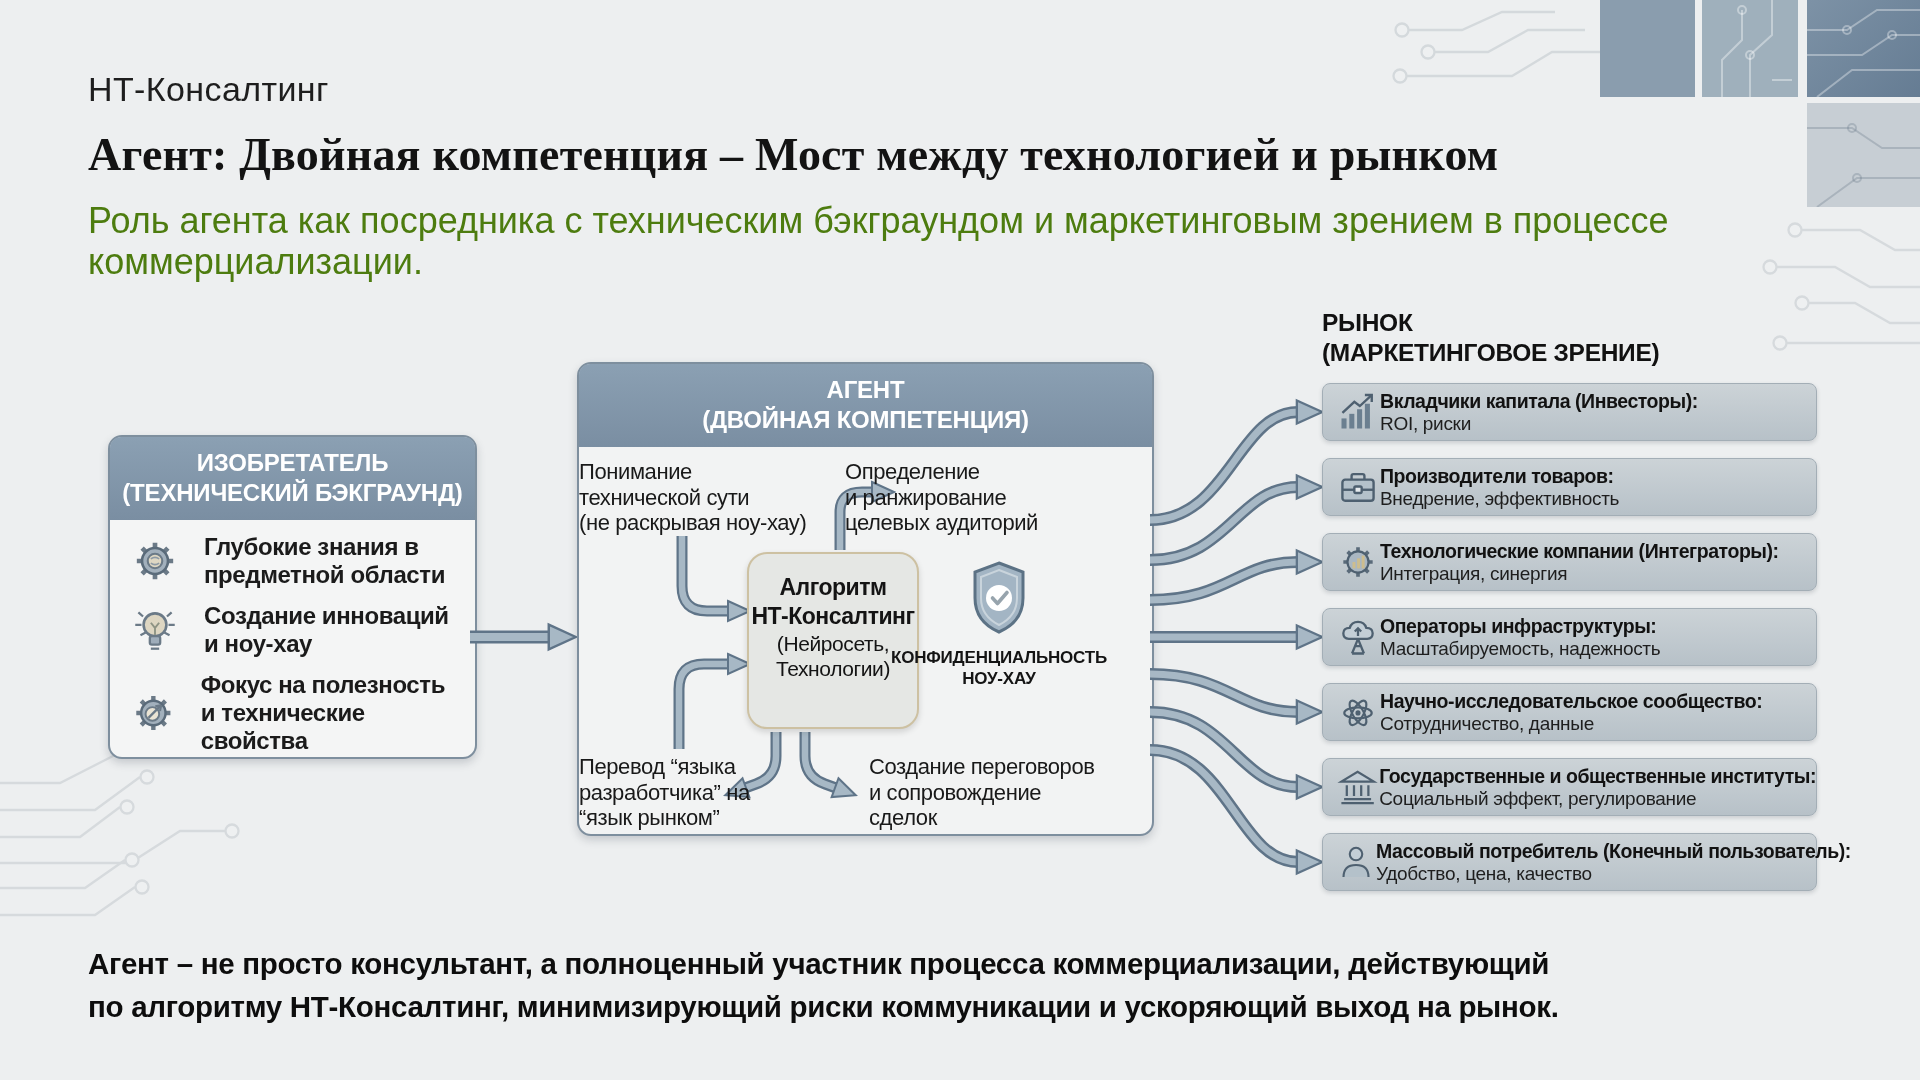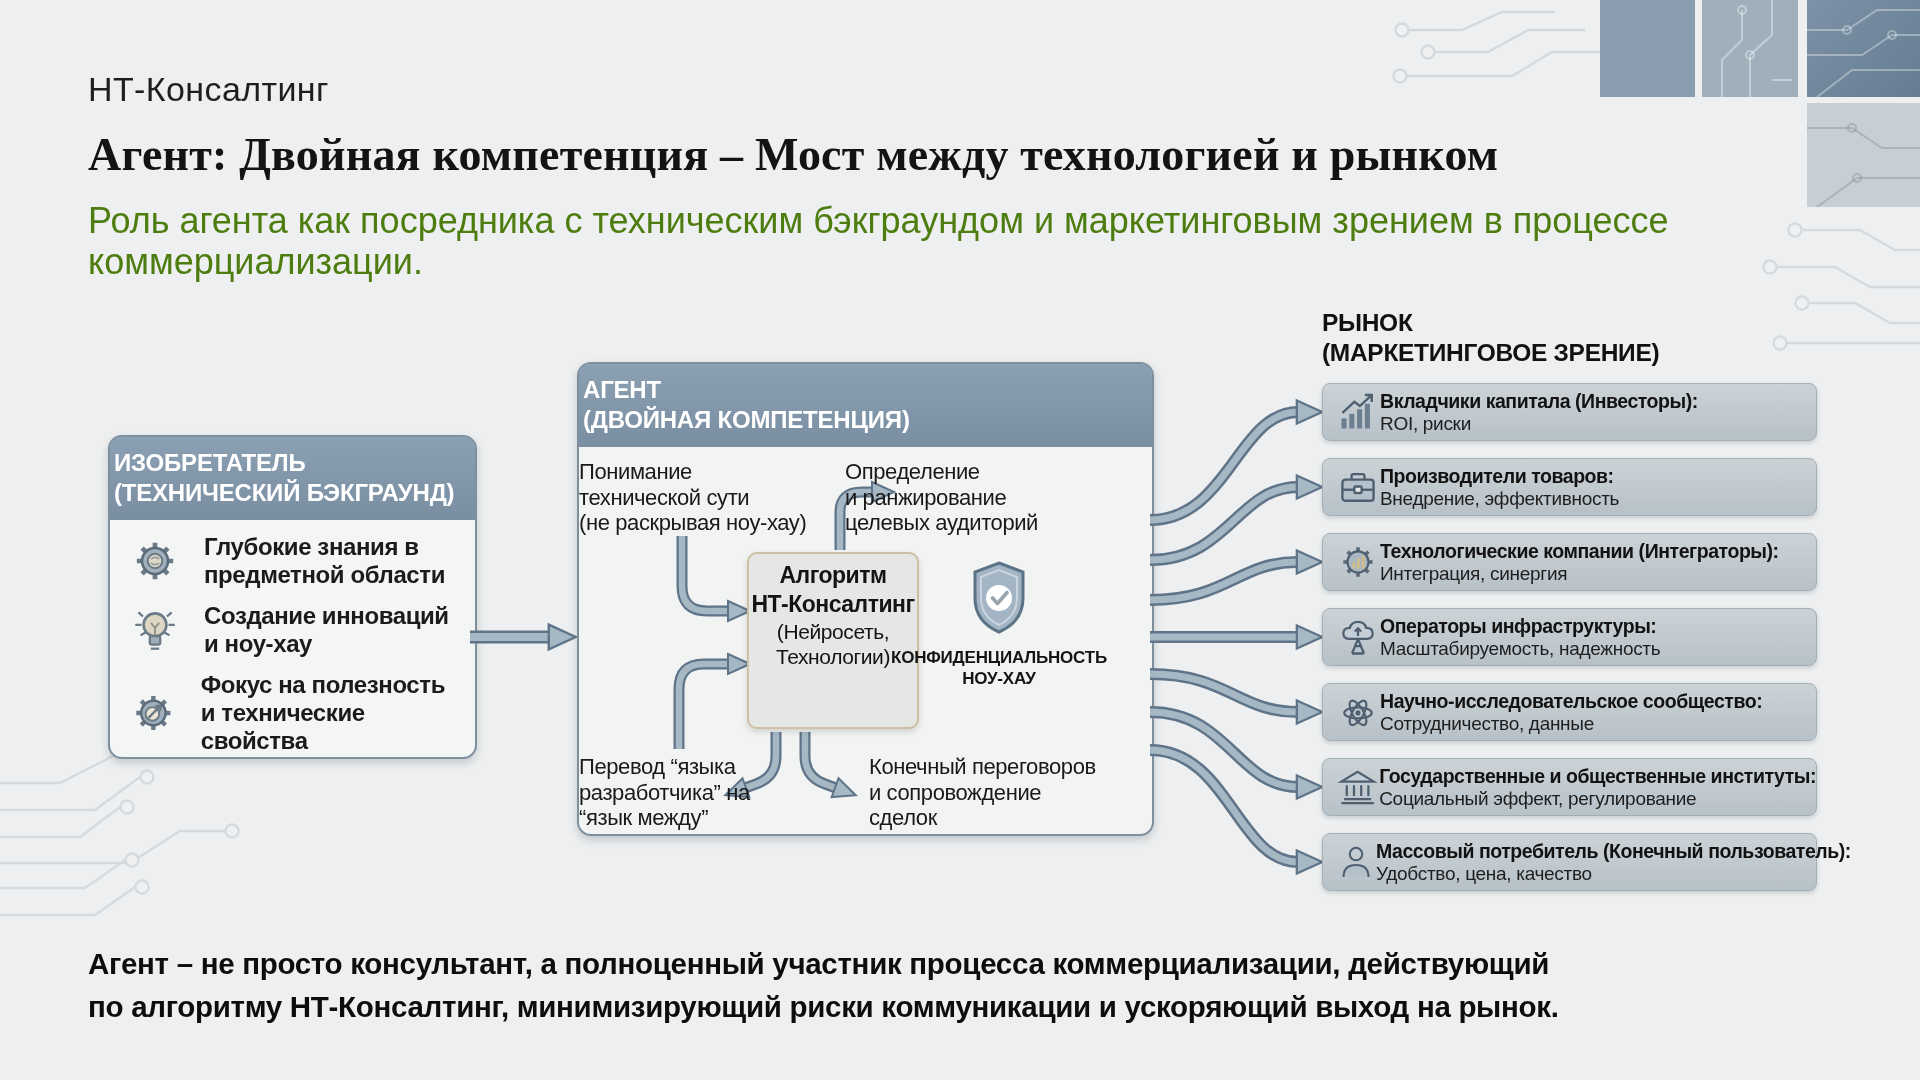--- a/index.html
+++ b/index.html
@@ -10,35 +10,35 @@
   
   .brand{left:88px;top:70px;font-size:34px;color:#1e1e1e;letter-spacing:.4px}
   .title{left:88px;top:128px;font-family:"Liberation Serif",serif;font-weight:700;
          font-size:46px;color:#131313;letter-spacing:.2px;white-space:nowrap}
   .subtitle{left:88px;top:200px;font-size:36px;line-height:41px;color:#4d7c0f}
 
   
   .panel{background:#f4f5f5;border:2px solid #7e8f9e;border-radius:14px;
          box-shadow:0 4px 8px rgba(60,70,80,.22)}
   .panel-header{background:linear-gradient(180deg,#8ba0b3,#7a8ea2);color:#fff;
-                font-weight:700;border-radius:11px 11px 0 0;
+                font-weight:700;text-align:center;border-radius:11px 11px 0 0;
                 padding:11px 4px 12px;font-size:24px;line-height:30px;letter-spacing:-.2px}
 
   
   .inv-box{left:108px;top:435px;width:365px;height:320px}
   .inv-item{display:flex;align-items:center;gap:22px;padding:0 14px 0 18px;margin-top:13px}
   .inv-item .txt{font-size:24px;line-height:28px;font-weight:700;letter-spacing:-.4px;color:#1b1b1b}
 
   
   .agent-box{left:577px;top:362px;width:573px;height:470px;background:#f2f3f3}
   .agent-note{position:absolute;font-weight:400;font-size:22px;
               line-height:25.5px;letter-spacing:-.4px;color:#191919}
   .core-box{position:absolute;left:168px;top:188px;width:172px;height:177px;box-sizing:border-box;
-            background:#e5e7e4;border:2px solid #cdc1a2;border-radius:10px;
-            box-shadow:0 3px 6px rgba(0,0,0,.14);text-align:center;padding-top:7px}
+            background:#e5e7e4;border:2px solid #cdc1a2;border-radius:20px;
+            box-shadow:0 3px 6px rgba(0,0,0,.14);text-align:center;padding-top:19px}
   .core-b{font-size:23px;font-weight:700;line-height:29px;letter-spacing:-.5px}
   .core-r{font-size:21px;line-height:25px;letter-spacing:-.4px}
   .conf-label{position:absolute;left:310px;top:283px;width:220px;text-align:center;
               font-weight:700;font-size:17px;line-height:21px;letter-spacing:-.2px}
 
   
   .market-header{left:1322px;top:308px;width:495px;font-weight:700;
                  font-size:24.5px;line-height:30px;letter-spacing:-.3px;color:#111}
   .mrow{left:1322px;width:495px;height:58px;box-sizing:border-box;
         background:linear-gradient(180deg,#ccd3d7,#b7c1c8);border:1px solid #a3aeb6;
@@ -253,24 +253,24 @@
     <path d="M23.5 38 l5 5.5 l9.5 -11" fill="none" stroke="#97a4ad" stroke-width="3.6" stroke-linecap="round" stroke-linejoin="round"></path>
   </svg>
   <div class="conf-label">
     <div>КОНФИДЕНЦИАЛЬНОСТЬ</div>
     <div>НОУ-ХАУ</div>
   </div>
 
   <div class="agent-note" style="left:0;top:390px;width:270px">
     <div>Перевод “языка</div>
     <div>разработчика” на</div>
-    <div>“язык между”</div>
+    <div>“язык рынком”</div>
   </div>
   <div class="agent-note" style="left:290px;top:390px;width:270px">
-    <div>Конечный переговоров</div>
+    <div>Создание переговоров</div>
     <div>и сопровождение</div>
     <div>сделок</div>
   </div>
 </div>
 
 <svg class="abs" style="left:1150px;top:370px" width="195" height="520" viewBox="0 0 195 520">
   <defs>
     <marker id="ah3" viewBox="0 0 26 26" refX="3" refY="13" markerWidth="30" markerHeight="30" orient="auto" markerUnits="userSpaceOnUse">
       <path d="M2 3 L24 13 L2 23 Z" fill="#a7b8c5" stroke="#5f7488" stroke-width="2"></path>
     </marker>

